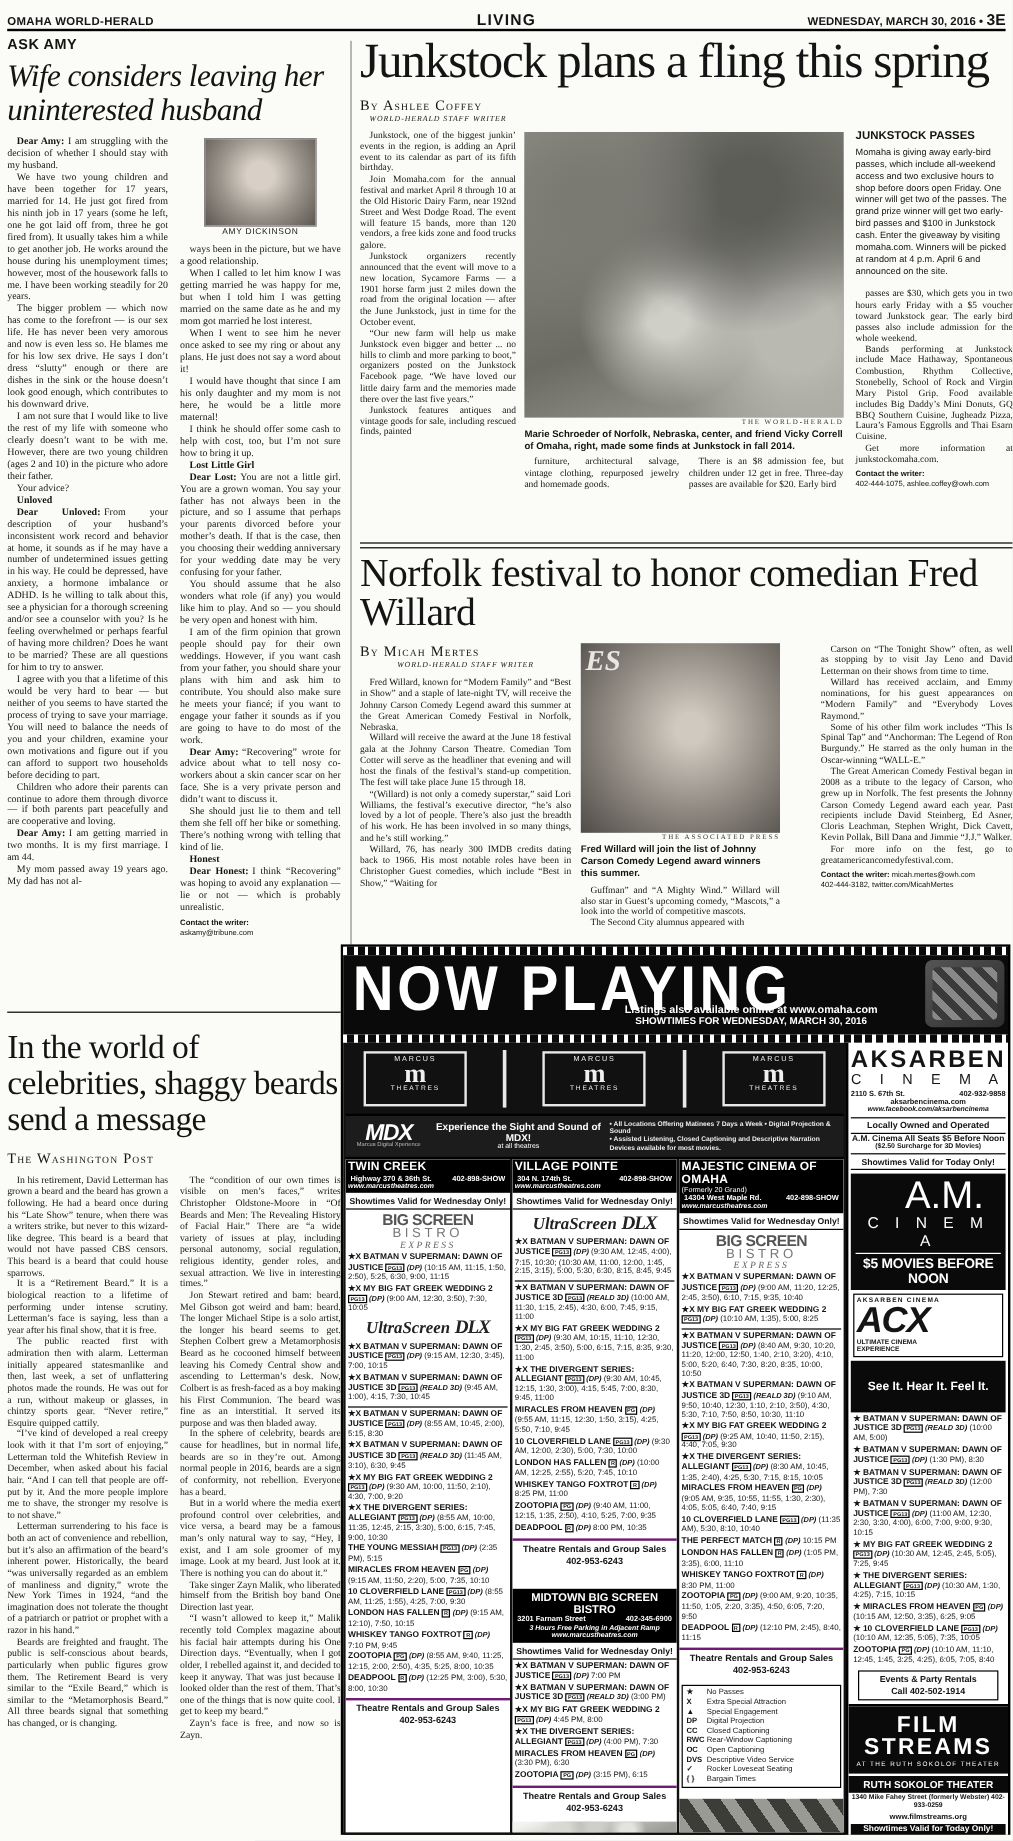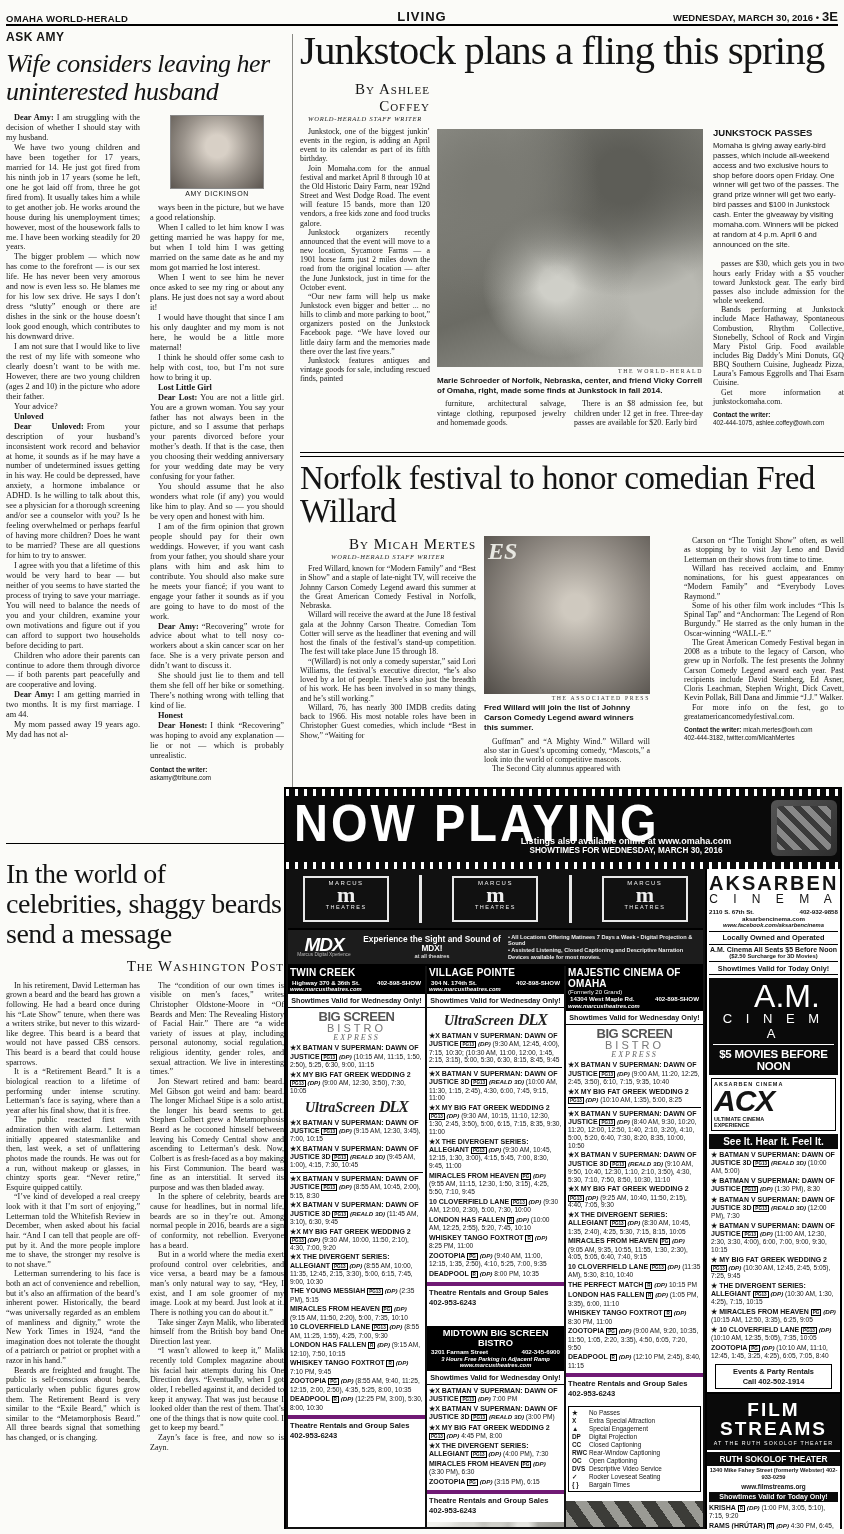--- a/index.html
+++ b/index.html
@@ -7,21 +7,21 @@
         font-family:"Liberation Serif",serif;overflow:hidden;margin:0 auto;}
   
   .masthead{position:absolute;left:6px;top:4px;width:832px;height:20px;border-bottom:2px solid #000;
             display:flex;align-items:flex-end;font-family:"Liberation Sans",sans-serif;font-weight:bold;}
   .masthead .mleft{flex:1;font-size:9.5px;letter-spacing:.3px;}
   .masthead .mcent{flex:1;text-align:center;font-size:13px;letter-spacing:1px;}
   .masthead .mright{flex:1;text-align:right;font-size:9.5px;}
   .masthead .pageno{font-size:13px;margin-left:3px;}
   
   .kicker{font-family:"Liberation Sans",sans-serif;font-weight:bold;font-size:12px;letter-spacing:.5px;}
-  .byline1{font-variant:small-caps;font-size:15px;letter-spacing:1px;text-align:right;}
+  .byline1{font-variant:small-caps;font-size:12px;letter-spacing:1px;text-align:left;}
   .byline2{font-style:italic;font-size:6.5px;letter-spacing:.8px;text-align:center;color:#222;}
   .body p{margin:0;text-indent:8px;text-align:justify;}
   .lead{font-weight:bold;}
   .lead:not(:empty){margin-right:3px;}
   .contact{font-family:"Liberation Sans",sans-serif;font-size:6.3px;line-height:1.3;margin-top:5px;color:#111;}
   .contact b{font-size:6.5px;}
   .pcredit{font-size:5.8px;letter-spacing:1.6px;text-align:right;color:#333;margin:1px 0 2px;}
   .pcap{font-family:"Liberation Sans",sans-serif;font-weight:bold;font-size:8px;line-height:1.28;}
   .ph{background:linear-gradient(135deg,#b5b5b0 0%,#8b8b86 30%,#6e6e69 55%,#a3a39e 80%,#c2c2bd 100%);}
   
@@ -104,21 +104,21 @@
   .brand .l3{font-family:"Liberation Serif",serif;font-style:italic;font-size:8px;letter-spacing:2px;color:#666;}
   .ubrand{text-align:center;font-family:"Liberation Serif",serif;font-style:italic;margin:3px 0 1px;color:#222;}
   .ubrand .u1{font-weight:bold;font-size:14px;}
   .ubrand .u2{font-weight:bold;font-size:16px;letter-spacing:-1px;}
   .mv{font-size:6.6px;line-height:1.18;padding:0 2px;margin-top:2px;}
   .mp,.mt{font-weight:bold;font-size:7px;}
   .mr{font-size:4.6px;border:1px solid #000;padding:0 1px;font-weight:bold;}
   .mf{font-style:italic;font-weight:bold;font-size:6.2px;}
   .ms{font-size:6.6px;}
   .mdvdr{border-top:1px solid #000;margin:3px 2px 0;}
-  .rentals{border-top:4px solid #701a75;margin-top:4px;padding:2px;font-weight:bold;font-size:7.6px;line-height:1.3;}
+  .rentals{border-top:2px solid #701a75;margin-top:4px;padding:2px;text-align:center;font-weight:bold;font-size:7.6px;line-height:1.3;}
   .midhead{background:#000;color:#fff;text-align:center;padding:2px;margin-top:16px;line-height:1.1;}
   .midname{font-weight:bold;font-size:9.3px;}
   .midpark{font-style:italic;font-weight:bold;font-size:5.8px;}
   .legend{border:1px solid #000;margin:5px 2px;padding:2px 3px;font-size:6.4px;line-height:1.25;}
   .lrow{display:flex;}
   .lsym{width:17px;font-weight:bold;}
   .llab{flex:1;}
   .popcorn{flex:1;margin-top:4px;background:radial-gradient(circle at 30% 80%,#d9d9d4 6%,transparent 18%),radial-gradient(circle at 50% 70%,#cfcfc9 7%,transparent 20%),radial-gradient(circle at 70% 85%,#e4e4df 6%,transparent 16%),radial-gradient(circle at 40% 90%,#bfbfb9 8%,transparent 20%),linear-gradient(160deg,#f2f2ee 10%,#9d9d97 90%);}
   .strip{flex:1;margin-top:4px;background:repeating-linear-gradient(55deg,#9a9a94 0 10px,#3c3c38 10px 22px);}
   
@@ -134,21 +134,21 @@
   .akssmall .s2{font-size:5.8px;font-weight:bold;}
   .aksvalid{font-weight:bold;font-size:7.2px;border-top:1px solid #000;border-bottom:1px solid #000;padding:1.5px 0;margin-top:2px;}
   .amblock{background:#0a0a0a;color:#fff;margin-top:3px;padding:4px 0 2px;}
   .am1{font-weight:normal;font-size:32px;line-height:.9;margin-left:27px;}
   .am2{font-size:13px;letter-spacing:5px;border-bottom:1px solid #fff;padding-bottom:3px;margin:0 4px;}
   .am3{font-weight:bold;font-size:11.5px;letter-spacing:-.2px;padding:3px 0 1px;}
   .acx{border:1px solid #000;margin:3px 2px 0;padding:2px;text-align:left;}
   .acxtop{font-size:5.5px;letter-spacing:1px;font-weight:bold;}
   .acxbig{font-weight:bold;font-style:italic;font-size:30px;line-height:.95;letter-spacing:-1px;}
   .acxsub{font-size:5.5px;font-weight:bold;line-height:1.1;}
-  .acxtag{background:#0a0a0a;color:#fff;font-weight:bold;font-size:10px;padding:2px 0;margin-top:3px;text-align:center;}
+  .acxtag{background:#0a0a0a;color:#fff;font-weight:bold;font-size:10px;padding:16px 0;margin-top:3px;text-align:center;}
   .aksmovies{text-align:left;margin-top:2px;}
   .events{border:1px solid #000;margin:4px 6px 2px;padding:2px;font-weight:bold;font-size:7.4px;line-height:1.3;text-align:center;}
   .fs{border-top:2px solid #000;}
   .fslogo{background:#0a0a0a;color:#fff;text-align:center;padding:6px 2px 4px;}
   .fs1{font-weight:bold;font-size:19px;letter-spacing:2px;line-height:1;}
   .fs2{font-size:5.3px;letter-spacing:1.2px;margin-top:2px;}
   .fsname{background:#0a0a0a;color:#fff;font-weight:bold;font-size:8.4px;text-align:center;padding:2px 0;margin-top:2px;}
   .fsaddr{font-weight:bold;font-size:5.7px;text-align:center;line-height:1.25;padding:1px 2px;}
   .fsweb{font-weight:bold;font-size:6.4px;text-align:center;}
   .fsvalid{background:#0a0a0a;color:#fff;font-weight:bold;font-size:7px;text-align:center;padding:1.5px 0;margin:2px 2px 0;}
@@ -294,21 +294,21 @@
     </div>
   </section>
 
   <div class="beardrule"></div>
   <section class="beards">
     <h1 class="bd-head">In the world of celebrities, shaggy beards send a message</h1>
     <div class="byline1">The Washington Post</div>
     <div class="bd-cols body">
       <div class="bd-col">
           <p>In his retirement, David Letterman has grown a beard and the beard has grown a following. He had a beard once during his “Late Show” tenure, when there was a writers strike, but never to this wizard-like degree. This beard is a beard that would not have passed CBS censors. This beard is a beard that could house sparrows.</p>
-          <p>It is a “Retirement Beard.” It is a biological reaction to a lifetime of performing under intense scrutiny. Letterman’s face is saying, where than a year after his final show, that it is free.</p>
+          <p>It is a “Retirement Beard.” It is a biological reaction to a lifetime of performing under intense scrutiny. Letterman’s face is saying, less than a year after his final show, that it is free.</p>
           <p>The public reacted first with admiration then with alarm. Letterman initially appeared statesmanlike and then, last week, a set of unflattering photos made the rounds. He was out for a run, without makeup or glasses, in chintzy sports gear. “Never retire,” Esquire quipped cattily.</p>
           <p>“I’ve kind of developed a real creepy look with it that I’m sort of enjoying,” Letterman told the Whitefish Review in December, when asked about his facial hair. “And I can tell that people are off-put by it. And the more people implore me to shave, the stronger my resolve is to not shave.”</p>
           <p>Letterman surrendering to his face is both an act of convenience and rebellion, but it’s also an affirmation of the beard’s inherent power. Historically, the beard “was universally regarded as an emblem of manliness and dignity,” wrote the New York Times in 1924, “and the imagination does not tolerate the thought of a patriarch or patriot or prophet with a razor in his hand.”</p>
           <p>Beards are freighted and fraught. The public is self-conscious about beards, particularly when public figures grow them. The Retirement Beard is very similar to the “Exile Beard,” which is similar to the “Metamorphosis Beard.” All three beards signal that something has changed, or is changing.</p>
         </div>
       <div class="bd-col">
           <p>The “condition of our own times is visible on men’s faces,” writes Christopher Oldstone-Moore in “Of Beards and Men: The Revealing History of Facial Hair.” There are “a wide variety of issues at play, including personal autonomy, social regulation, religious identity, gender roles, and sexual attraction. We live in interesting times.”</p>
           <p>Jon Stewart retired and bam: beard. Mel Gibson got weird and bam: beard. The longer Michael Stipe is a solo artist, the longer his beard seems to get. Stephen Colbert grew a Metamorphosis Beard as he cocooned himself between leaving his Comedy Central show and ascending to Letterman’s desk. Now, Colbert is as fresh-faced as a boy making his First Communion. The beard was fine as an interstitial. It served its purpose and was then bladed away.</p>
           <p>In the sphere of celebrity, beards are cause for headlines, but in normal life, beards are so in they’re out. Among normal people in 2016, beards are a sign of conformity, not rebellion. Everyone has a beard.</p>
           <p>But in a world where the media exert profound control over celebrities, and vice versa, a beard may be a famous man’s only natural way to say, “Hey, I exist, and I am sole groomer of my image. Look at my beard. Just look at it. There is nothing you can do about it.”</p>

